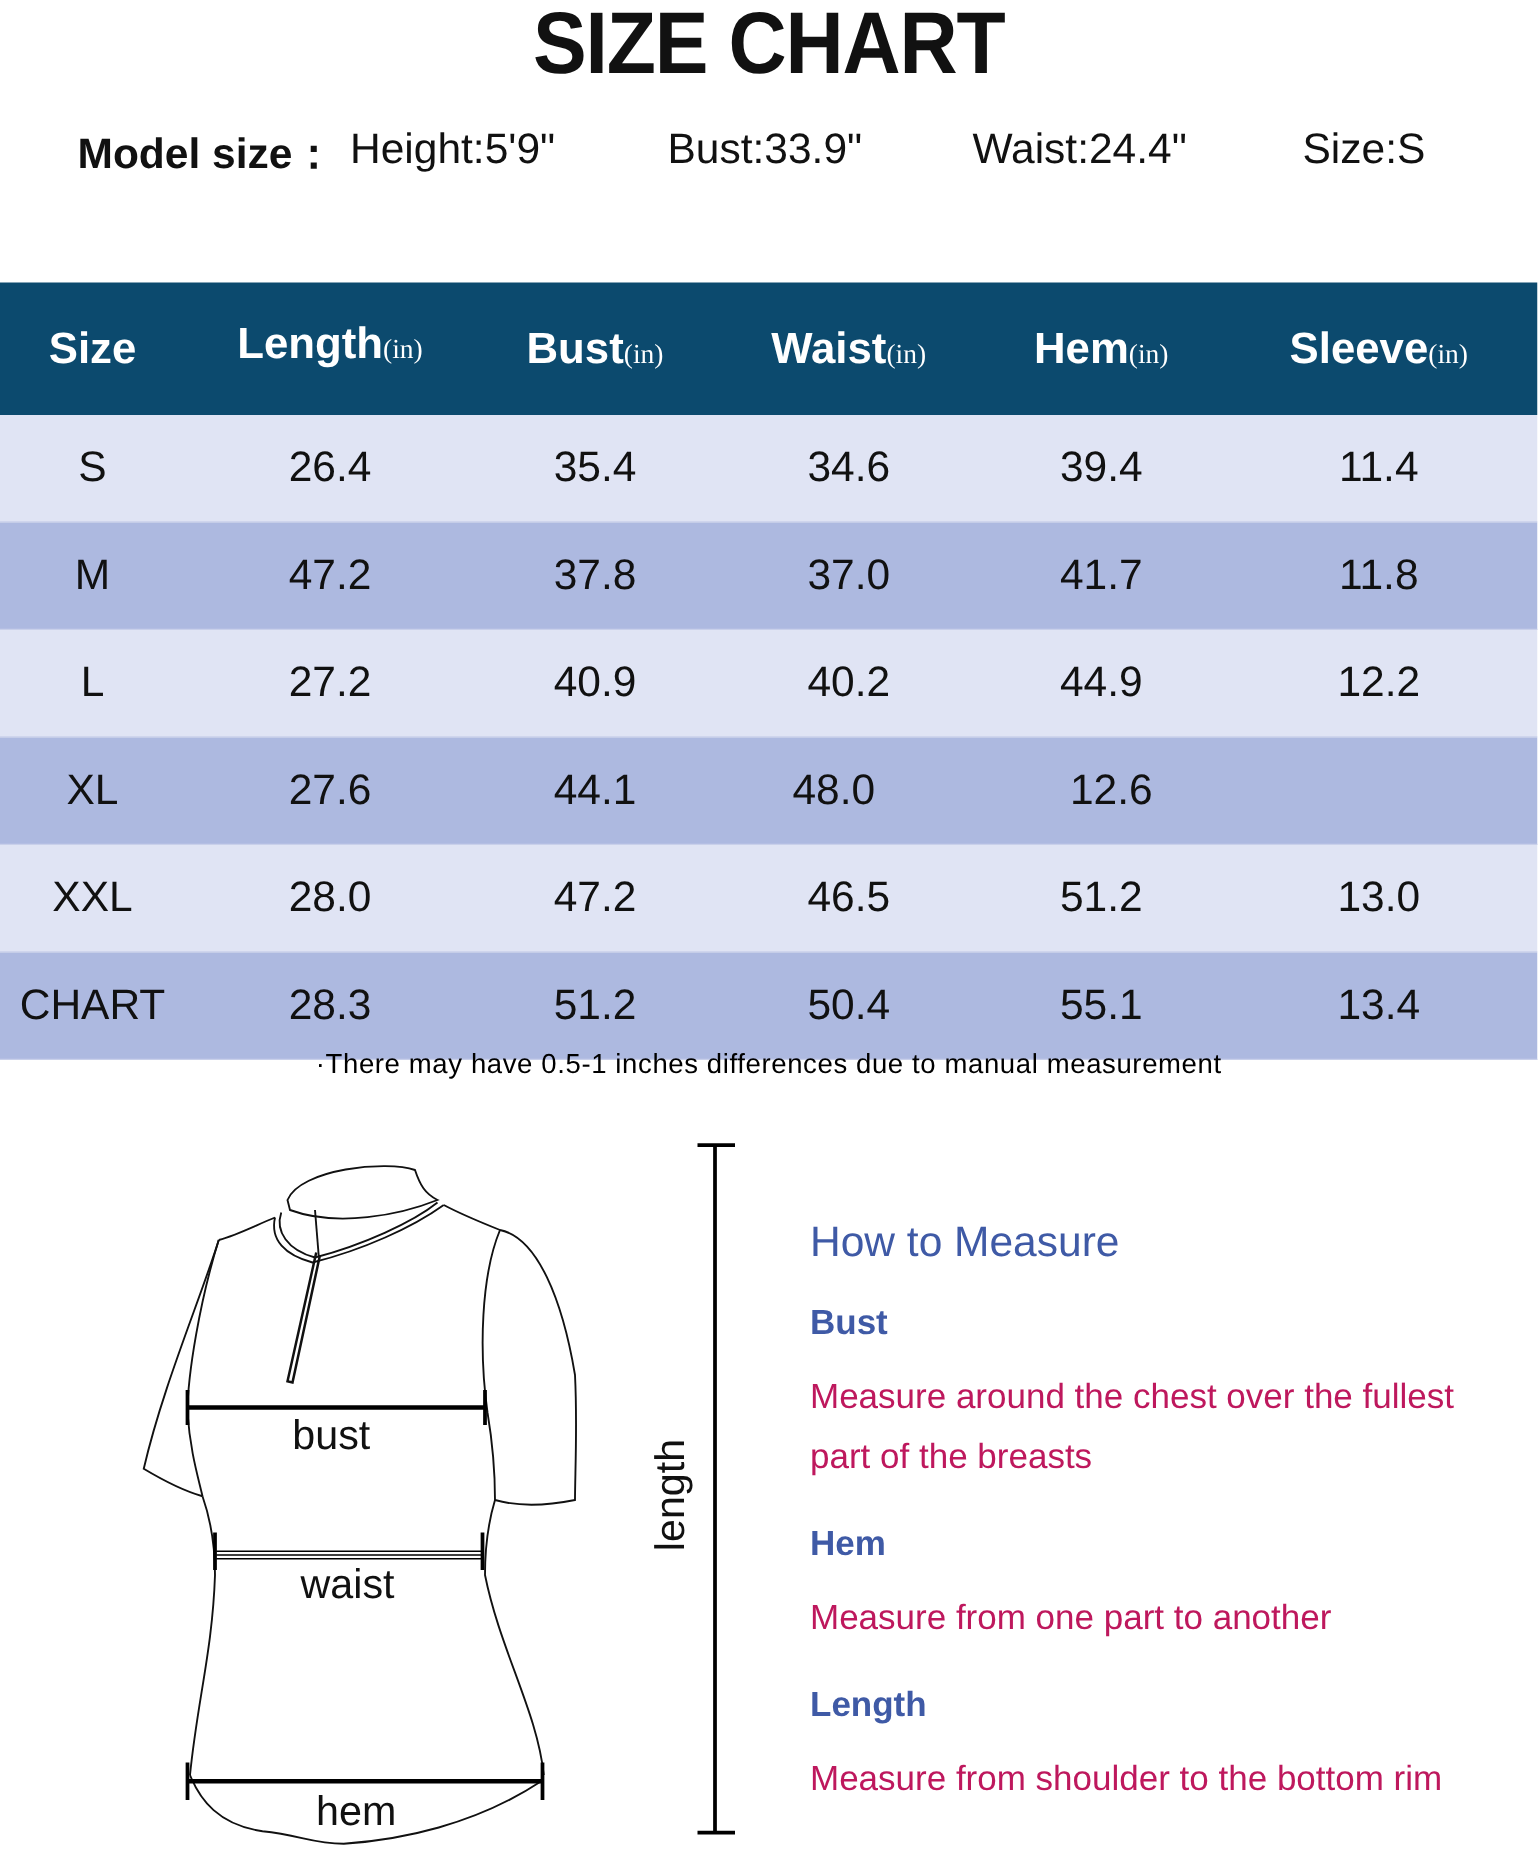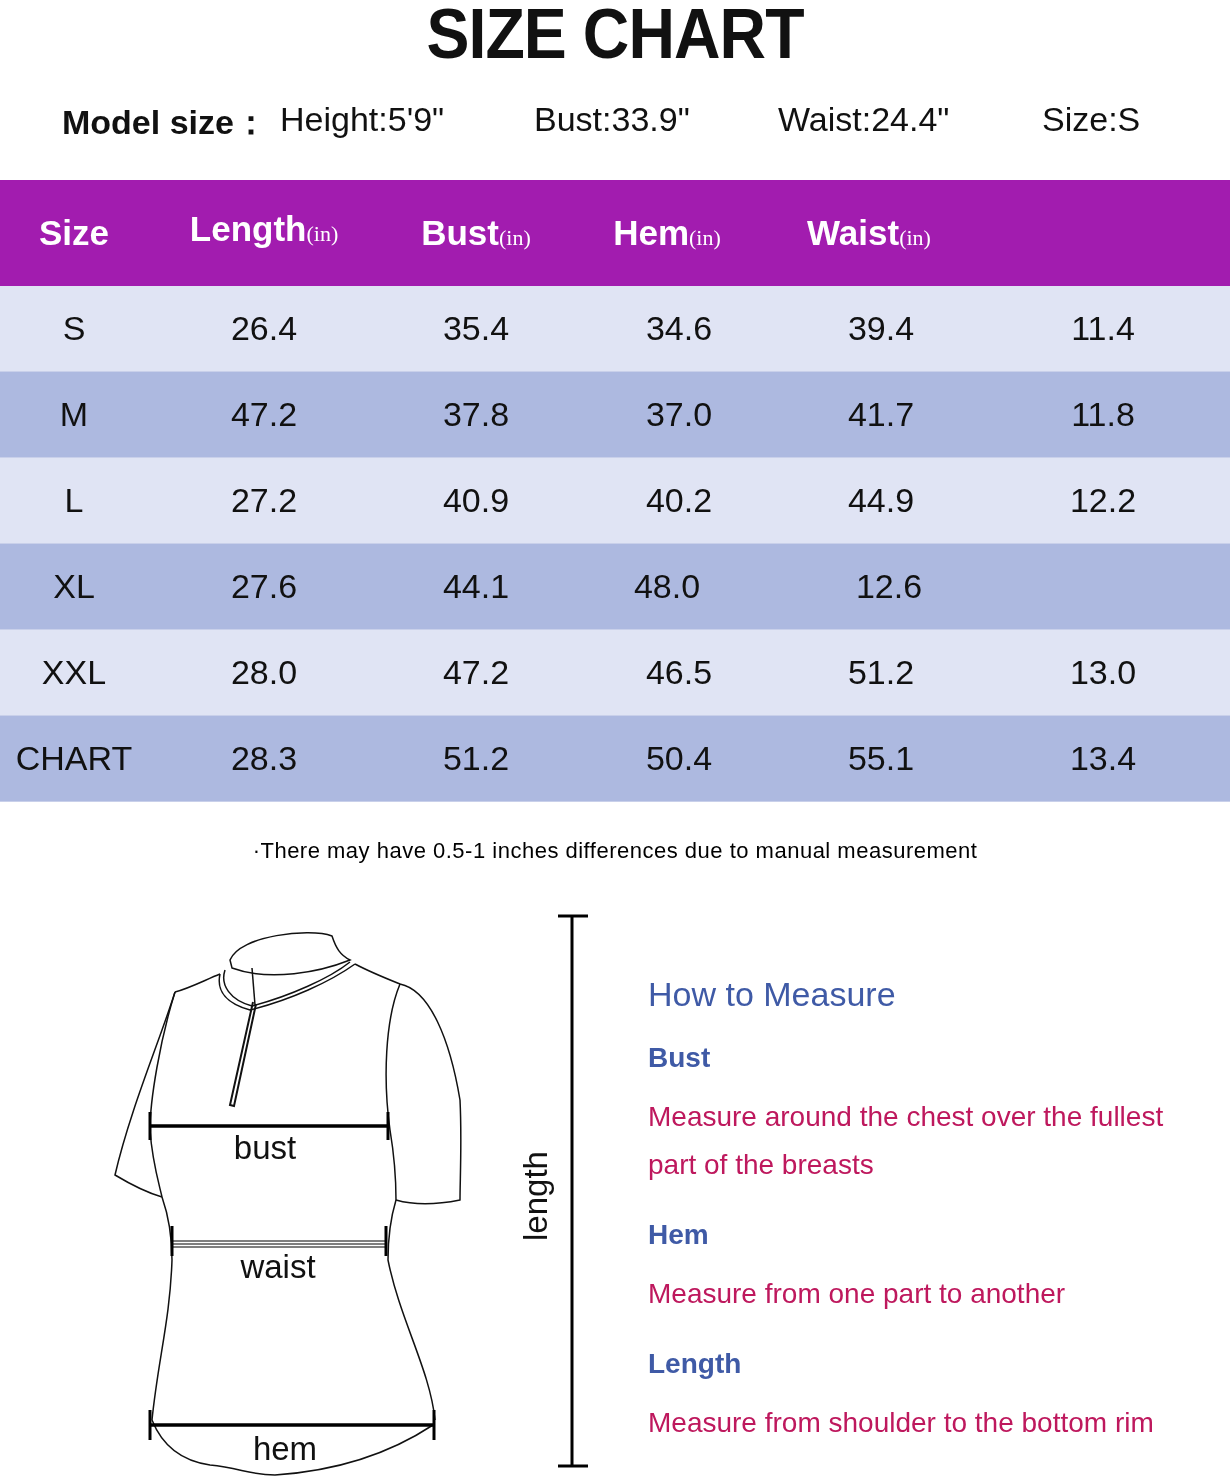--- a/index.html
+++ b/index.html
@@ -2,21 +2,21 @@
 <html><head>
   <meta charset="utf-8">
   <style>
     html, body { margin: 0; padding: 0; background: #ffffff; }
     body { width: 1230px; height: 1482px; position: relative; overflow: hidden; font-family: "Liberation Sans", sans-serif; color: #111; }
     .title { position: absolute; top: -6px; left: 0; width: 1230px; text-align: center; font-size: 70px; font-weight: bold; letter-spacing: -1px; transform: scaleX(0.92); transform-origin: center; }
     .model { position: absolute; top: 100px; left: 62px; font-size: 34px; white-space: nowrap; }
     .model .lbl { font-weight: bold; }
     .model span { position: absolute; top: 0; }
     .table { position: absolute; top: 180px; left: 0; width: 1230px; }
-    .thead { height: 106px; background: #a21caf; display: flex; align-items: center; color: #fff; }
+    .thead { height: 106px; background: #0c4a6e; display: flex; align-items: center; color: #fff; margin-top: 46px; }
     .row { height: 85px; display: flex; align-items: center; border-bottom: 1.5px solid #c9d0ea; font-size: 34px; }
     .row.odd { background: #e0e4f4; }
     .row.even { background: #adb9e0; }
     .cell { text-align: center; }
     .c0 { width: 148px; } .c1 { width: 232px; } .c2 { width: 192px; } .c3 { width: 214px; } .c4 { width: 190px; } .c5 { width: 254px; }
     .hcell { font-size: 35px; font-weight: bold; }
     .unit { font-family: "Liberation Serif", serif; font-weight: normal; font-size: 22px; }
     .note { position: absolute; top: 838px; left: 0; width: 1230px; text-align: center; font-size: 22px; color: #000000; letter-spacing: 0.5px; }
     .diagram { position: absolute; top: 900px; left: 100px; width: 500px; height: 582px; }
     .howto { position: absolute; top: 975px; left: 648px; width: 580px; }
@@ -36,22 +36,23 @@
   <span style="left:472px">Bust:33.9"</span>
   <span style="left:716px">Waist:24.4"</span>
   <span style="left:980px">Size:S</span>
 </div>
 
 <div class="table">
   <div class="thead">
     <div class="cell c0 hcell"><span>Size</span></div>
     <div class="cell c1 hcell" style="margin-top:-8px"><span>Length</span><span class="unit">(in)</span></div>
     <div class="cell c2 hcell"><span>Bust</span><span class="unit">(in)</span></div>
+    <div class="cell c3 hcell"><span>Waist</span><span class="unit">(in)</span></div>
     <div class="cell c4 hcell"><span>Hem</span><span class="unit">(in)</span></div>
-    <div class="cell c3 hcell"><span>Waist</span><span class="unit">(in)</span></div>
+    <div class="cell c5 hcell"><span>Sleeve</span><span class="unit">(in)</span></div>
   </div>
   <div class="row odd">
     <div class="cell c0">S</div>
     <div class="cell c1">26.4</div>
     <div class="cell c2">35.4</div>
     <div class="cell c3">34.6</div>
     <div class="cell c4">39.4</div>
     <div class="cell c5">11.4</div>
   </div>
   <div class="row even">

